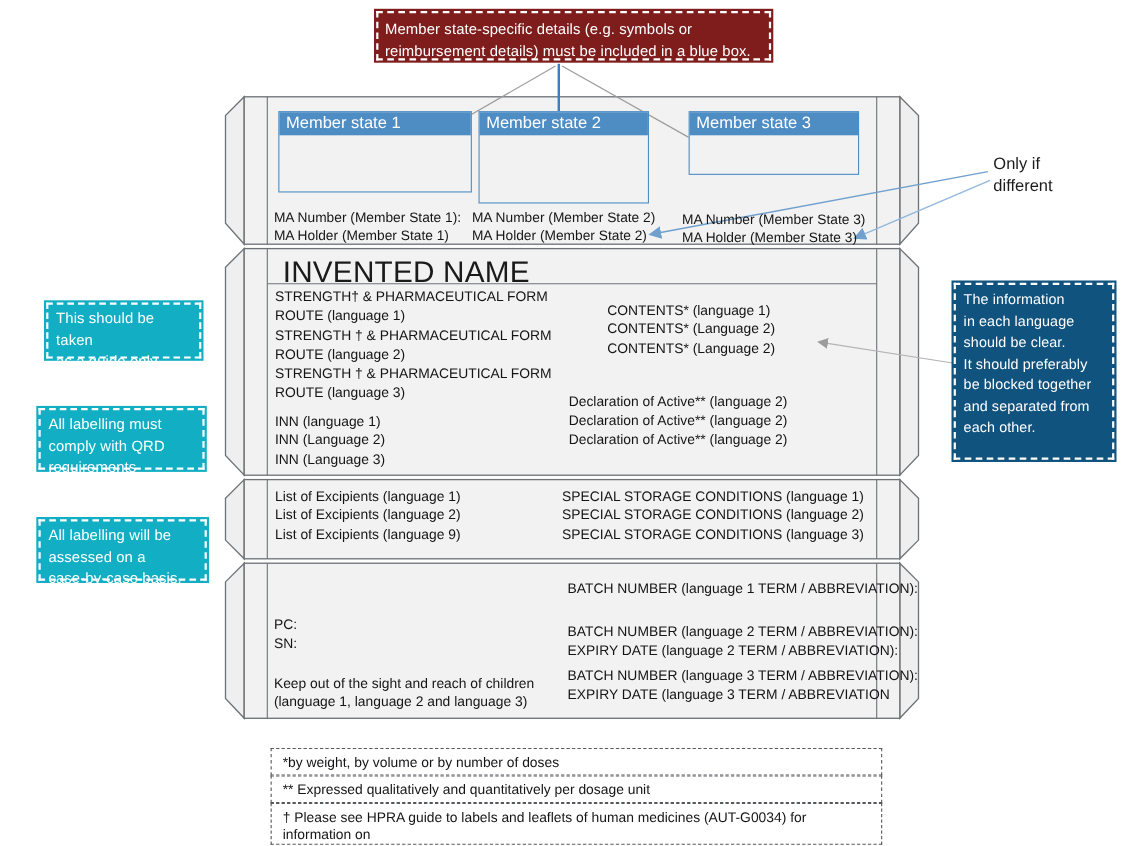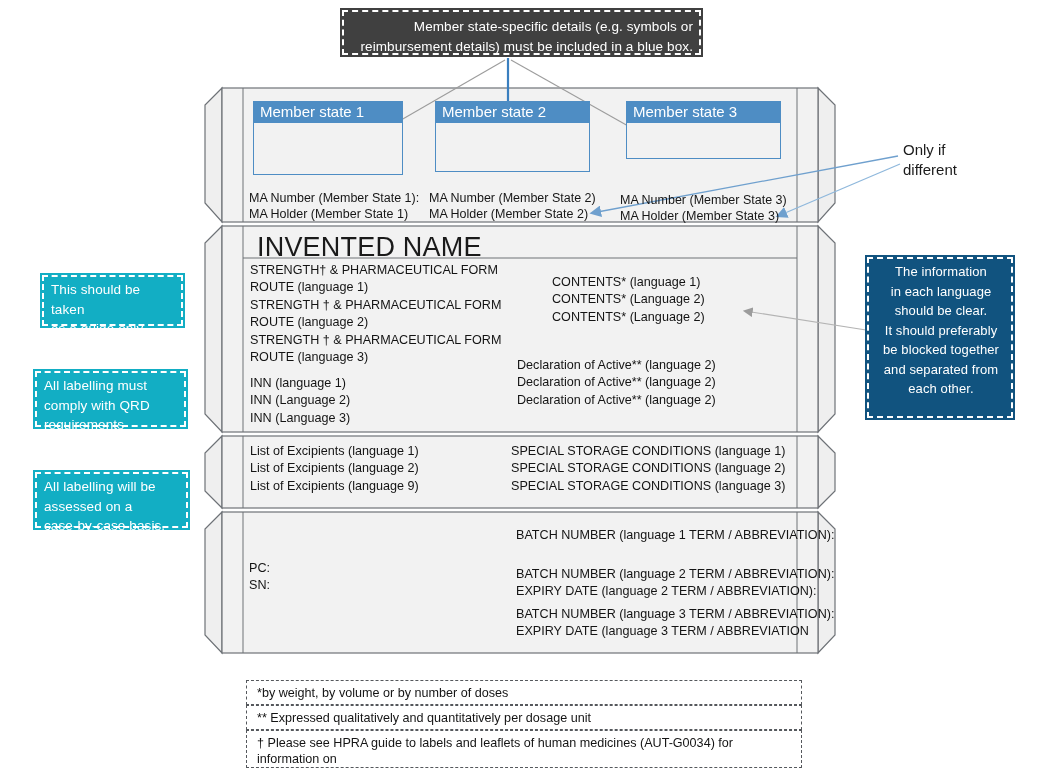--- a/index.html
+++ b/index.html
@@ -20,22 +20,22 @@
     position:absolute;
     box-sizing:border-box;
     color:#ffffff;
     font-size:13.5px;
     line-height:1.45;
     padding:7px 9px 8px 11px;
     letter-spacing:.1px;
   }
   .callout.teal{background:#12AEC4;outline:2px dashed #ffffff;outline-offset:-4px;margin-top:21px;}
   .callout.navy{background:#11537F;outline:2px dashed #ffffff;outline-offset:-4px;}
-  .callout.navy-top{background:#404040;outline:2px dashed #ffffff;outline-offset:-4px;
-    text-align:right;font-size:13.5px;line-height:1.5;padding:9px 10px;}
+  .callout.navy-top{background:#7f1d1d;outline:2px dashed #ffffff;outline-offset:-4px;
+    text-align:left;font-size:13.5px;line-height:1.5;padding:9px 10px;}
 
   
   .plain-note{
     position:absolute;font-size:15px;color:#1b1b1b;line-height:1.3;
     font-family:"Liberation Sans", sans-serif;
   }
 
   .ms-box{
     position:absolute;box-sizing:border-box;
     border:1px solid #4E8DC4;
@@ -166,39 +166,39 @@
     <div>All labelling will be</div>
     <div>assessed on a</div>
     <div>case-by-case basis.</div>
   </div>
 
   <div class="plain-note" style="left:903px;top:140px;">
     <div>Only if</div>
     <div>different</div>
   </div>
 
-  <div class="callout navy" style="left:865px;top:255px;width:150px;height:165px;font-size:13px;line-height:1.5;text-align:center;">
+  <div class="callout navy" style="left:865px;top:255px;width:150px;height:165px;font-size:13px;line-height:1.5;">
     <div>The information</div>
     <div>in each language</div>
     <div>should be clear.</div>
     <div>It should preferably</div>
     <div>be blocked together</div>
     <div>and separated from</div>
     <div>each other.</div>
   </div>
 
-  <div class="ms-box" style="left:253px;top:101px;width:150px;height:74px;">
+  <div class="ms-box" style="left:253px;top:101px;width:176px;height:74px;">
     <div class="hdr">Member state 1</div>
   </div>
   <div class="ma-lines" style="left:249px;top:190px;">
     <div>MA Number (Member State 1):</div>
     <div>MA Holder (Member State 1)</div>
   </div>
 
-  <div class="ms-box" style="left:435px;top:101px;width:155px;height:71px;">
+  <div class="ms-box" style="left:435px;top:101px;width:155px;height:84px;">
     <div class="hdr">Member state 2</div>
   </div>
   <div class="ma-lines" style="left:429px;top:190px;">
     <div>MA Number (Member State 2)</div>
     <div>MA Holder (Member State 2)</div>
   </div>
 
   <div class="ms-box" style="left:626px;top:101px;width:155px;height:58px;">
     <div class="hdr">Member state 3</div>
   </div>
@@ -246,20 +246,24 @@
     <div>SPECIAL STORAGE CONDITIONS (language 1)</div>
     <div>SPECIAL STORAGE CONDITIONS (language 2)</div>
     <div>SPECIAL STORAGE CONDITIONS (language 3)</div>
   </div>
 
   <div class="body-text" style="left:249px;top:548px;margin-top:12px;">
     <div>PC:</div>
     <div>SN:</div>
   </div>
 
+  <div class="body-text" style="left:249px;top:613px;">
+    <div>Keep out of the sight and reach of children</div>
+    <div>(language 1, language 2 and language 3)</div>
+  </div>
 
   <div class="body-text" style="left:516px;top:527px;">
     <div>BATCH NUMBER (language 1 TERM / ABBREVIATION):</div>
   </div>
   <div class="body-text" style="left:516px;top:566px;">
     <div>BATCH NUMBER (language 2 TERM / ABBREVIATION):</div>
     <div>EXPIRY DATE (language 2 TERM / ABBREVIATION):</div>
   </div>
   <div class="body-text" style="left:516px;top:606px;">
     <div>BATCH NUMBER (language 3 TERM / ABBREVIATION):</div>

